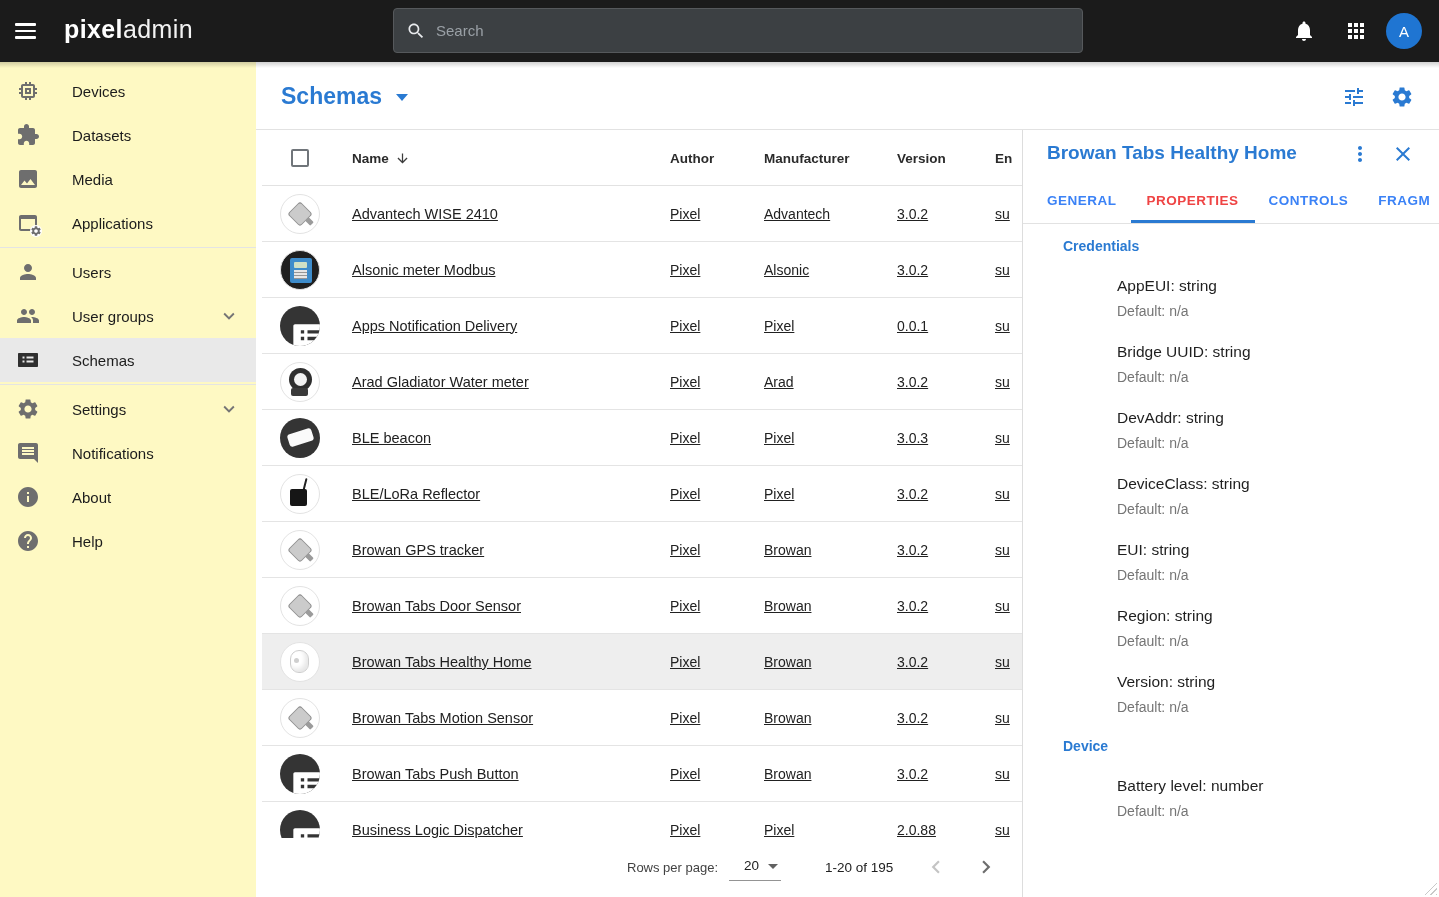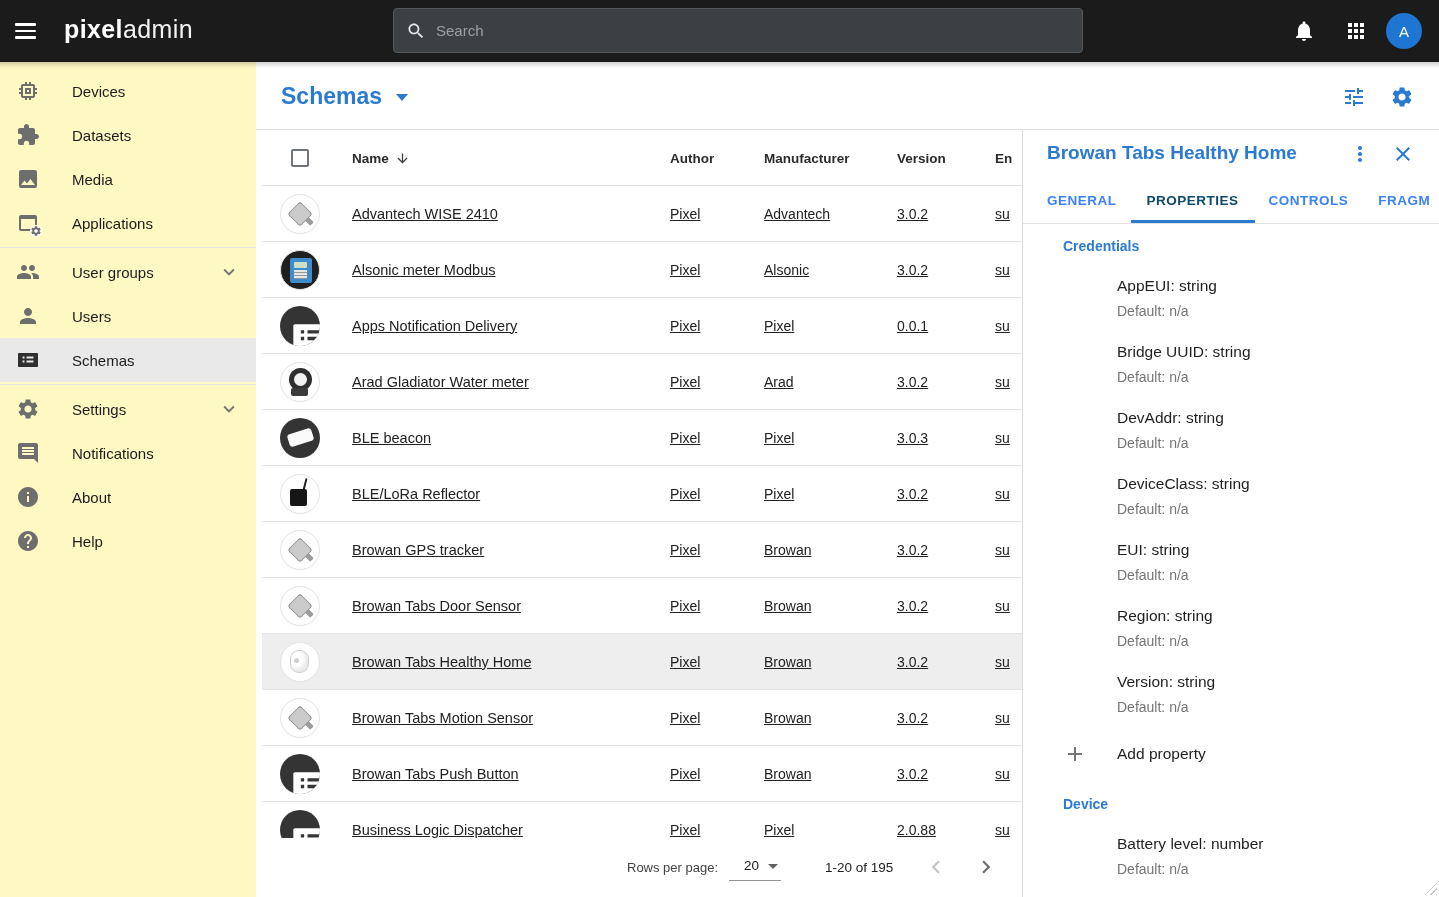--- a/index.html
+++ b/index.html
@@ -116,21 +116,21 @@
   .panel { position:absolute; left:766px; top:68px; width:417px; height:767px; background:#fff;
            border-left:1px solid #ddd; z-index:20; overflow:hidden; }
   .panel-title { position:absolute; left:24px; top:12px; width:290px; font-size:19px; font-weight:700;
                  color:#2a7ad2; white-space:nowrap; }
   .panel-kebab { position:absolute; left:325px; top:12px; width:24px; height:24px; color:#2a7ad2; cursor:pointer; }
   .panel-close { position:absolute; left:368px; top:12px; width:24px; height:24px; color:#2a7ad2; cursor:pointer; }
   .panel-tabs { position:absolute; left:0; top:48px; height:46px; width:100%; display:flex; padding-left:24px;
                 gap:30px; border-bottom:1px solid #e2e2e2; }
   .ptab { position:relative; display:flex; align-items:center; font-size:13.5px; font-weight:700;
           letter-spacing:.5px; color:#3b82f6; cursor:pointer; white-space:nowrap; }
-  .ptab.active { color:#0c4a6e;text-align:center; }
+  .ptab.active { color:#ef4444;text-align:center; }
   .ptab.active::after { content:""; position:absolute; left:-16px; right:-16px; bottom:0; height:3px;
                         background:#2a7ad2; }
   .panel-body { position:absolute; left:16px; top:94px; width:100%; height:673px; padding:14px 24px 0 24px;
                 overflow:hidden; }
   .sec-title { font-size:14px; font-weight:700; color:#2a7ad2; margin-bottom:22px; }
   .prop { margin-left:54px; margin-bottom:22px; cursor:pointer; }
   .prop .pname { font-size:15.5px; color:#1f1f1f; line-height:20px; }
   .prop .pdefault { font-size:14px; color:#757575; line-height:18px; margin-top:6px; }
   .add-prop { display:flex; align-items:center; margin:26px 0 30px 0; cursor:pointer; }
   .add-prop .plus { width:24px; height:24px; color:#757575; flex:none; }
@@ -212,38 +212,38 @@
                 <path d="M19.14 12.94c.04-.3.06-.61.06-.94 0-.32-.02-.64-.07-.94l2.03-1.58a.49.49 0 0 0 .12-.61l-1.92-3.32a.49.49 0 0 0-.59-.22l-2.39.96c-.5-.38-1.03-.7-1.62-.94l-.36-2.54a.484.484 0 0 0-.48-.41h-3.84c-.24 0-.43.17-.47.41l-.36 2.54c-.59.24-1.13.57-1.62.94l-2.39-.96a.49.49 0 0 0-.59.22L2.74 8.87c-.12.21-.08.47.12.61l2.03 1.58c-.05.3-.09.63-.09.94s.02.64.07.94l-2.03 1.58a.49.49 0 0 0-.12.61l1.92 3.32c.12.22.37.29.59.22l2.39-.96c.5.38 1.03.7 1.62.94l.36 2.54c.05.24.24.41.48.41h3.84c.24 0 .44-.17.47-.41l.36-2.54c.59-.24 1.13-.56 1.62-.94l2.39.96c.22.08.47 0 .59-.22l1.92-3.32c.12-.22.07-.47-.12-.61l-2.01-1.58zM12 15.6c-1.98 0-3.6-1.62-3.6-3.6s1.62-3.6 3.6-3.6 3.6 1.62 3.6 3.6-1.62 3.6-3.6 3.6z"></path>
               </svg>
             </span></span></span>
     <span class="lbl">Applications</span>
 
   </div>
       <div class="sb-divider"></div>
       <div class="sb-item">
     <span class="ic">
           <svg viewBox="0 0 24 24" fill="currentColor">
+            <path d="M12 12c2.21 0 4-1.79 4-4s-1.79-4-4-4-4 1.79-4 4 1.79 4 4 4zm0 2c-2.67 0-8 1.34-8 4v2h16v-2c0-2.66-5.33-4-8-4z"></path>
+          </svg>
+        </span>
+    <span class="lbl">Users</span>
+
+  </div>
+      <div class="sb-item">
+    <span class="ic">
+          <svg viewBox="0 0 24 24" fill="currentColor">
             <path d="M16 11c1.66 0 2.99-1.34 2.99-3S17.66 5 16 5c-1.66 0-3 1.34-3 3s1.34 3 3 3zm-8 0c1.66 0 2.99-1.34 2.99-3S9.66 5 8 5C6.34 5 5 6.34 5 8s1.34 3 3 3zm0 2c-2.33 0-7 1.17-7 3.5V19h14v-2.5c0-2.33-4.67-3.5-7-3.5zm8 0c-.29 0-.62.02-.97.05 1.16.84 1.97 1.97 1.97 3.45V19h6v-2.5c0-2.33-4.67-3.5-7-3.5z"></path>
           </svg>
         </span>
     <span class="lbl">User groups</span>
     <span class="chev" style="display: block;">
           <svg viewBox="0 0 24 24" fill="currentColor">
             <path d="M7.41 8.59L12 13.17l4.59-4.58L18 10l-6 6-6-6 1.41-1.41z"></path>
           </svg>
         </span>
-  </div>
-      <div class="sb-item">
-    <span class="ic">
-          <svg viewBox="0 0 24 24" fill="currentColor">
-            <path d="M12 12c2.21 0 4-1.79 4-4s-1.79-4-4-4-4 1.79-4 4 1.79 4 4 4zm0 2c-2.67 0-8 1.34-8 4v2h16v-2c0-2.66-5.33-4-8-4z"></path>
-          </svg>
-        </span>
-    <span class="lbl">Users</span>
-
   </div>
       <div class="sb-item selected">
     <span class="ic">
           <svg viewBox="0 0 24 24" fill="currentColor">
             <path d="M21 5H3c-.55 0-1 .45-1 1v12c0 .55.45 1 1 1h18c.55 0 1-.45 1-1V6c0-.55-.45-1-1-1zM8.5 14.5h-2v-2h2v2zm0-4h-2v-2h2v2zm9 4h-7v-2h7v2zm0-4h-7v-2h7v2z"></path>
           </svg>
         </span>
     <span class="lbl">Schemas</span>
 
   </div>
@@ -524,28 +524,20 @@
     <div class="pdefault">Default: n/a</div>
   </div>
           <div class="prop">
     <div class="pname">Region: string</div>
     <div class="pdefault">Default: n/a</div>
   </div>
           <div class="prop">
     <div class="pname">Version: string</div>
     <div class="pdefault">Default: n/a</div>
   </div>
-          <div class="add-prop">
-            <span class="plus">
-              <svg viewBox="0 0 24 24" fill="currentColor">
-                <path d="M19 13h-6v6h-2v-6H5v-2h6V5h2v6h6v2z"></path>
-              </svg>
-            </span>
-            <span class="al">Add property</span>
-          </div>
           <div class="sec-title">Device</div>
           <div class="prop">
     <div class="pname">Battery level: number</div>
     <div class="pdefault">Default: n/a</div>
   </div>
         </div>
       <div class="resize-handle"></div>
     </aside>
   </div>
 </div>

